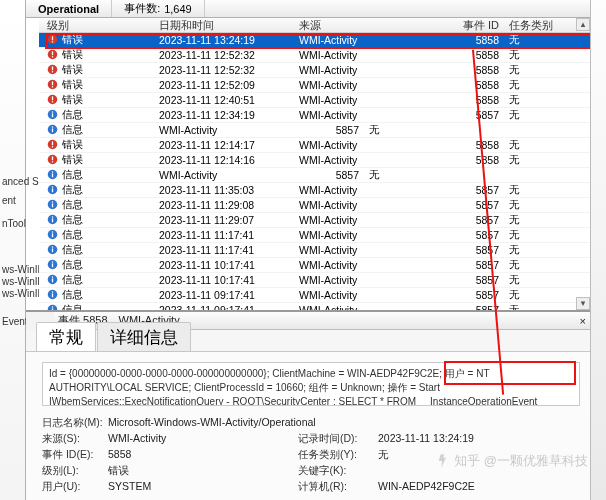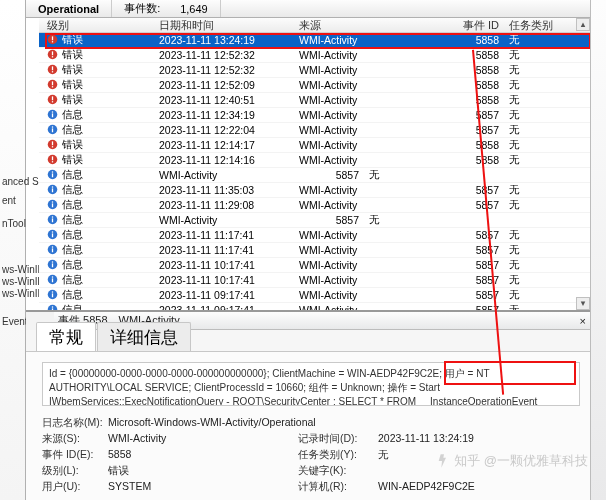--- a/index.html
+++ b/index.html
@@ -147,21 +147,21 @@
     <div style="top:218px">nTool</div>
     <div style="top:264px">ws-WinIN</div>
     <div style="top:276px">ws-WinIl</div>
     <div style="top:288px">ws-WinIN</div>
     <div style="top:316px">Event</div>
   </div>
 
   <div class="main">
     <div class="tab-bar">
       <div class="tab-seg" style="font-weight:600">Operational</div>
-      <div class="tab-seg" style="display:flex;gap:20px">
+      <div class="tab-seg" style="display:flex;gap:4px">
         <span>事件数:</span>
         <span>1,649</span>
       </div>
     </div>
 
     <div class="grid-wrap">
       <div class="grid-head">
         <div class="col-level">级别</div>
         <div class="col-date">日期和时间</div>
         <div class="col-src">来源</div>
@@ -255,21 +255,20 @@
           </div>
           <div class="grid-row">
             <div class="col-level">
               <span><svg class="ico" viewBox="0 0 12 12">
                   <circle cx="6" cy="6" r="5.2" fill="#2e74d2"></circle>
                   <rect x="5.3" y="4.8" width="1.4" height="4.2" fill="#fff"></rect>
                   <rect x="5.3" y="2.6" width="1.4" height="1.4" fill="#fff"></rect>
                 </svg></span>
               <span>信息</span>
             </div>
-            <div class="col-date">2023-11-11 12:22:04</div>
             <div class="col-src">WMI-Activity</div>
             <div class="col-id">5857</div>
             <div class="col-cat">无</div>
           </div>
           <div class="grid-row">
             <div class="col-level">
               <span><svg class="ico" viewBox="0 0 12 12">
                   <circle cx="6" cy="6" r="5.2" fill="#d23a2e"></circle>
                   <rect x="5.3" y="2.6" width="1.4" height="4.2" fill="#fff"></rect>
                   <rect x="5.3" y="7.8" width="1.4" height="1.4" fill="#fff"></rect>
@@ -338,20 +337,21 @@
           </div>
           <div class="grid-row">
             <div class="col-level">
               <span><svg class="ico" viewBox="0 0 12 12">
                   <circle cx="6" cy="6" r="5.2" fill="#2e74d2"></circle>
                   <rect x="5.3" y="4.8" width="1.4" height="4.2" fill="#fff"></rect>
                   <rect x="5.3" y="2.6" width="1.4" height="1.4" fill="#fff"></rect>
                 </svg></span>
               <span>信息</span>
             </div>
+            <div class="col-date">2023-11-11 11:29:07</div>
             <div class="col-src">WMI-Activity</div>
             <div class="col-id">5857</div>
             <div class="col-cat">无</div>
           </div>
           <div class="grid-row">
             <div class="col-level">
               <span><svg class="ico" viewBox="0 0 12 12">
                   <circle cx="6" cy="6" r="5.2" fill="#2e74d2"></circle>
                   <rect x="5.3" y="4.8" width="1.4" height="4.2" fill="#fff"></rect>
                   <rect x="5.3" y="2.6" width="1.4" height="1.4" fill="#fff"></rect>

